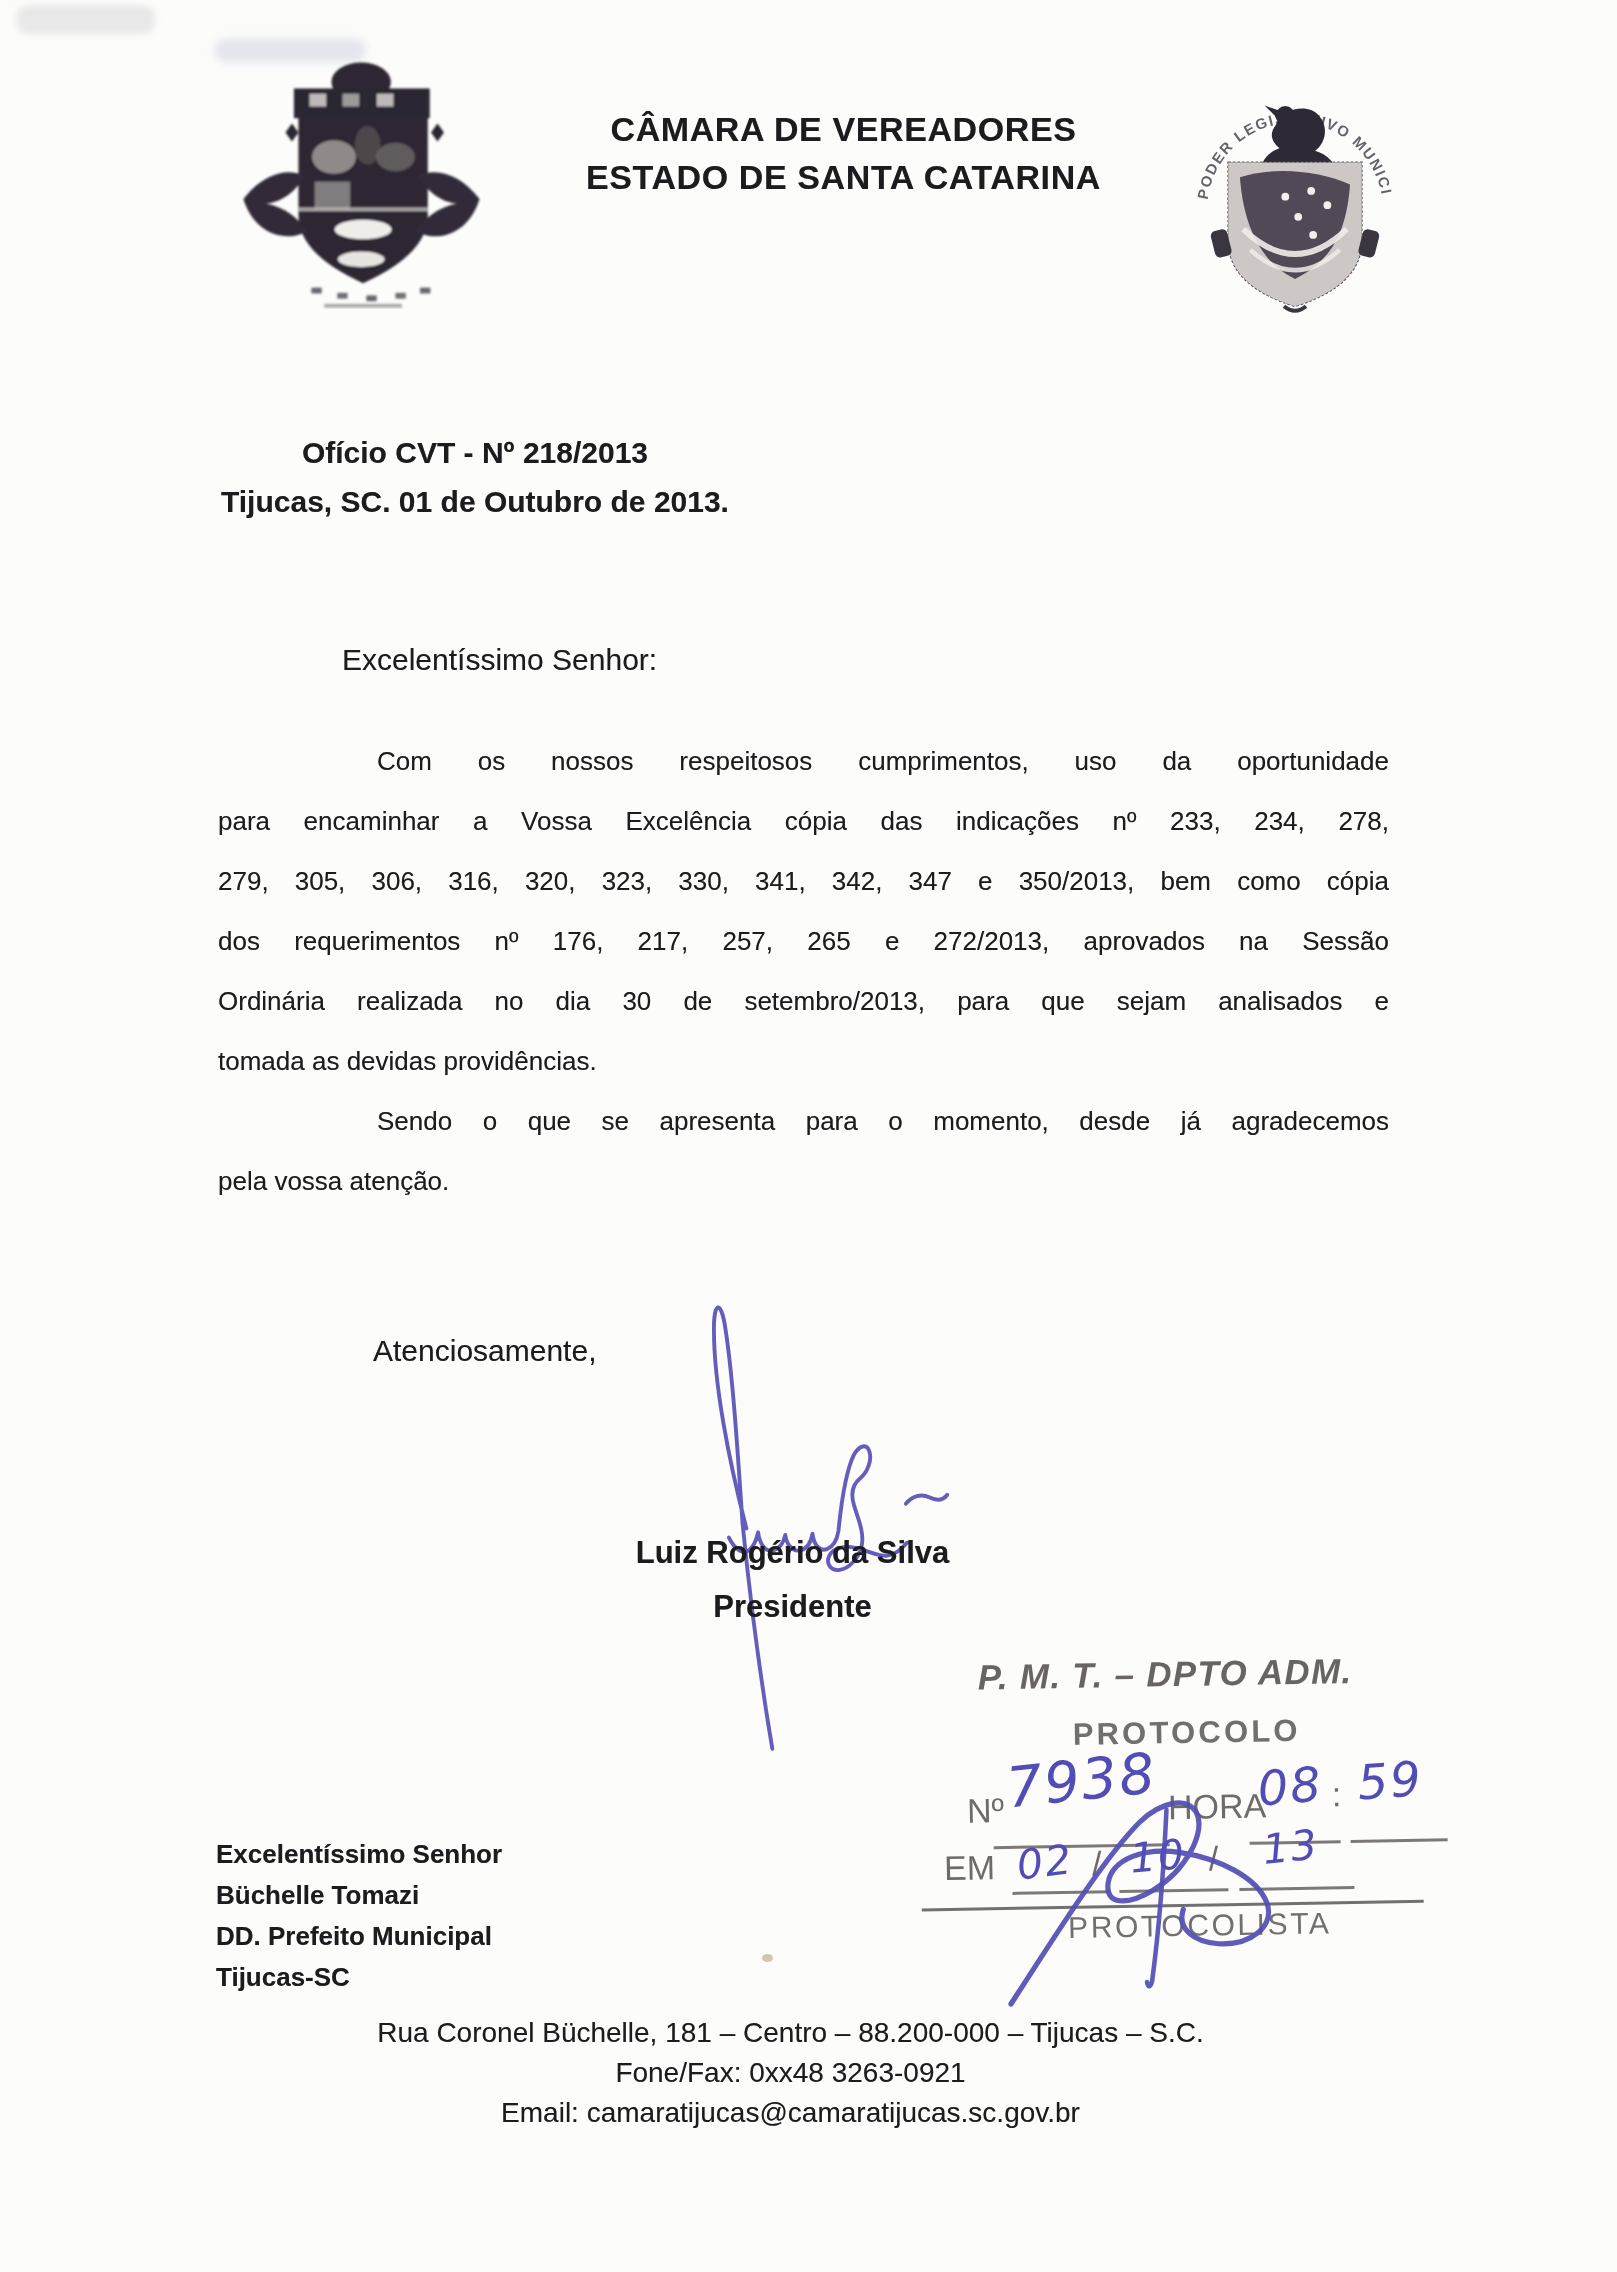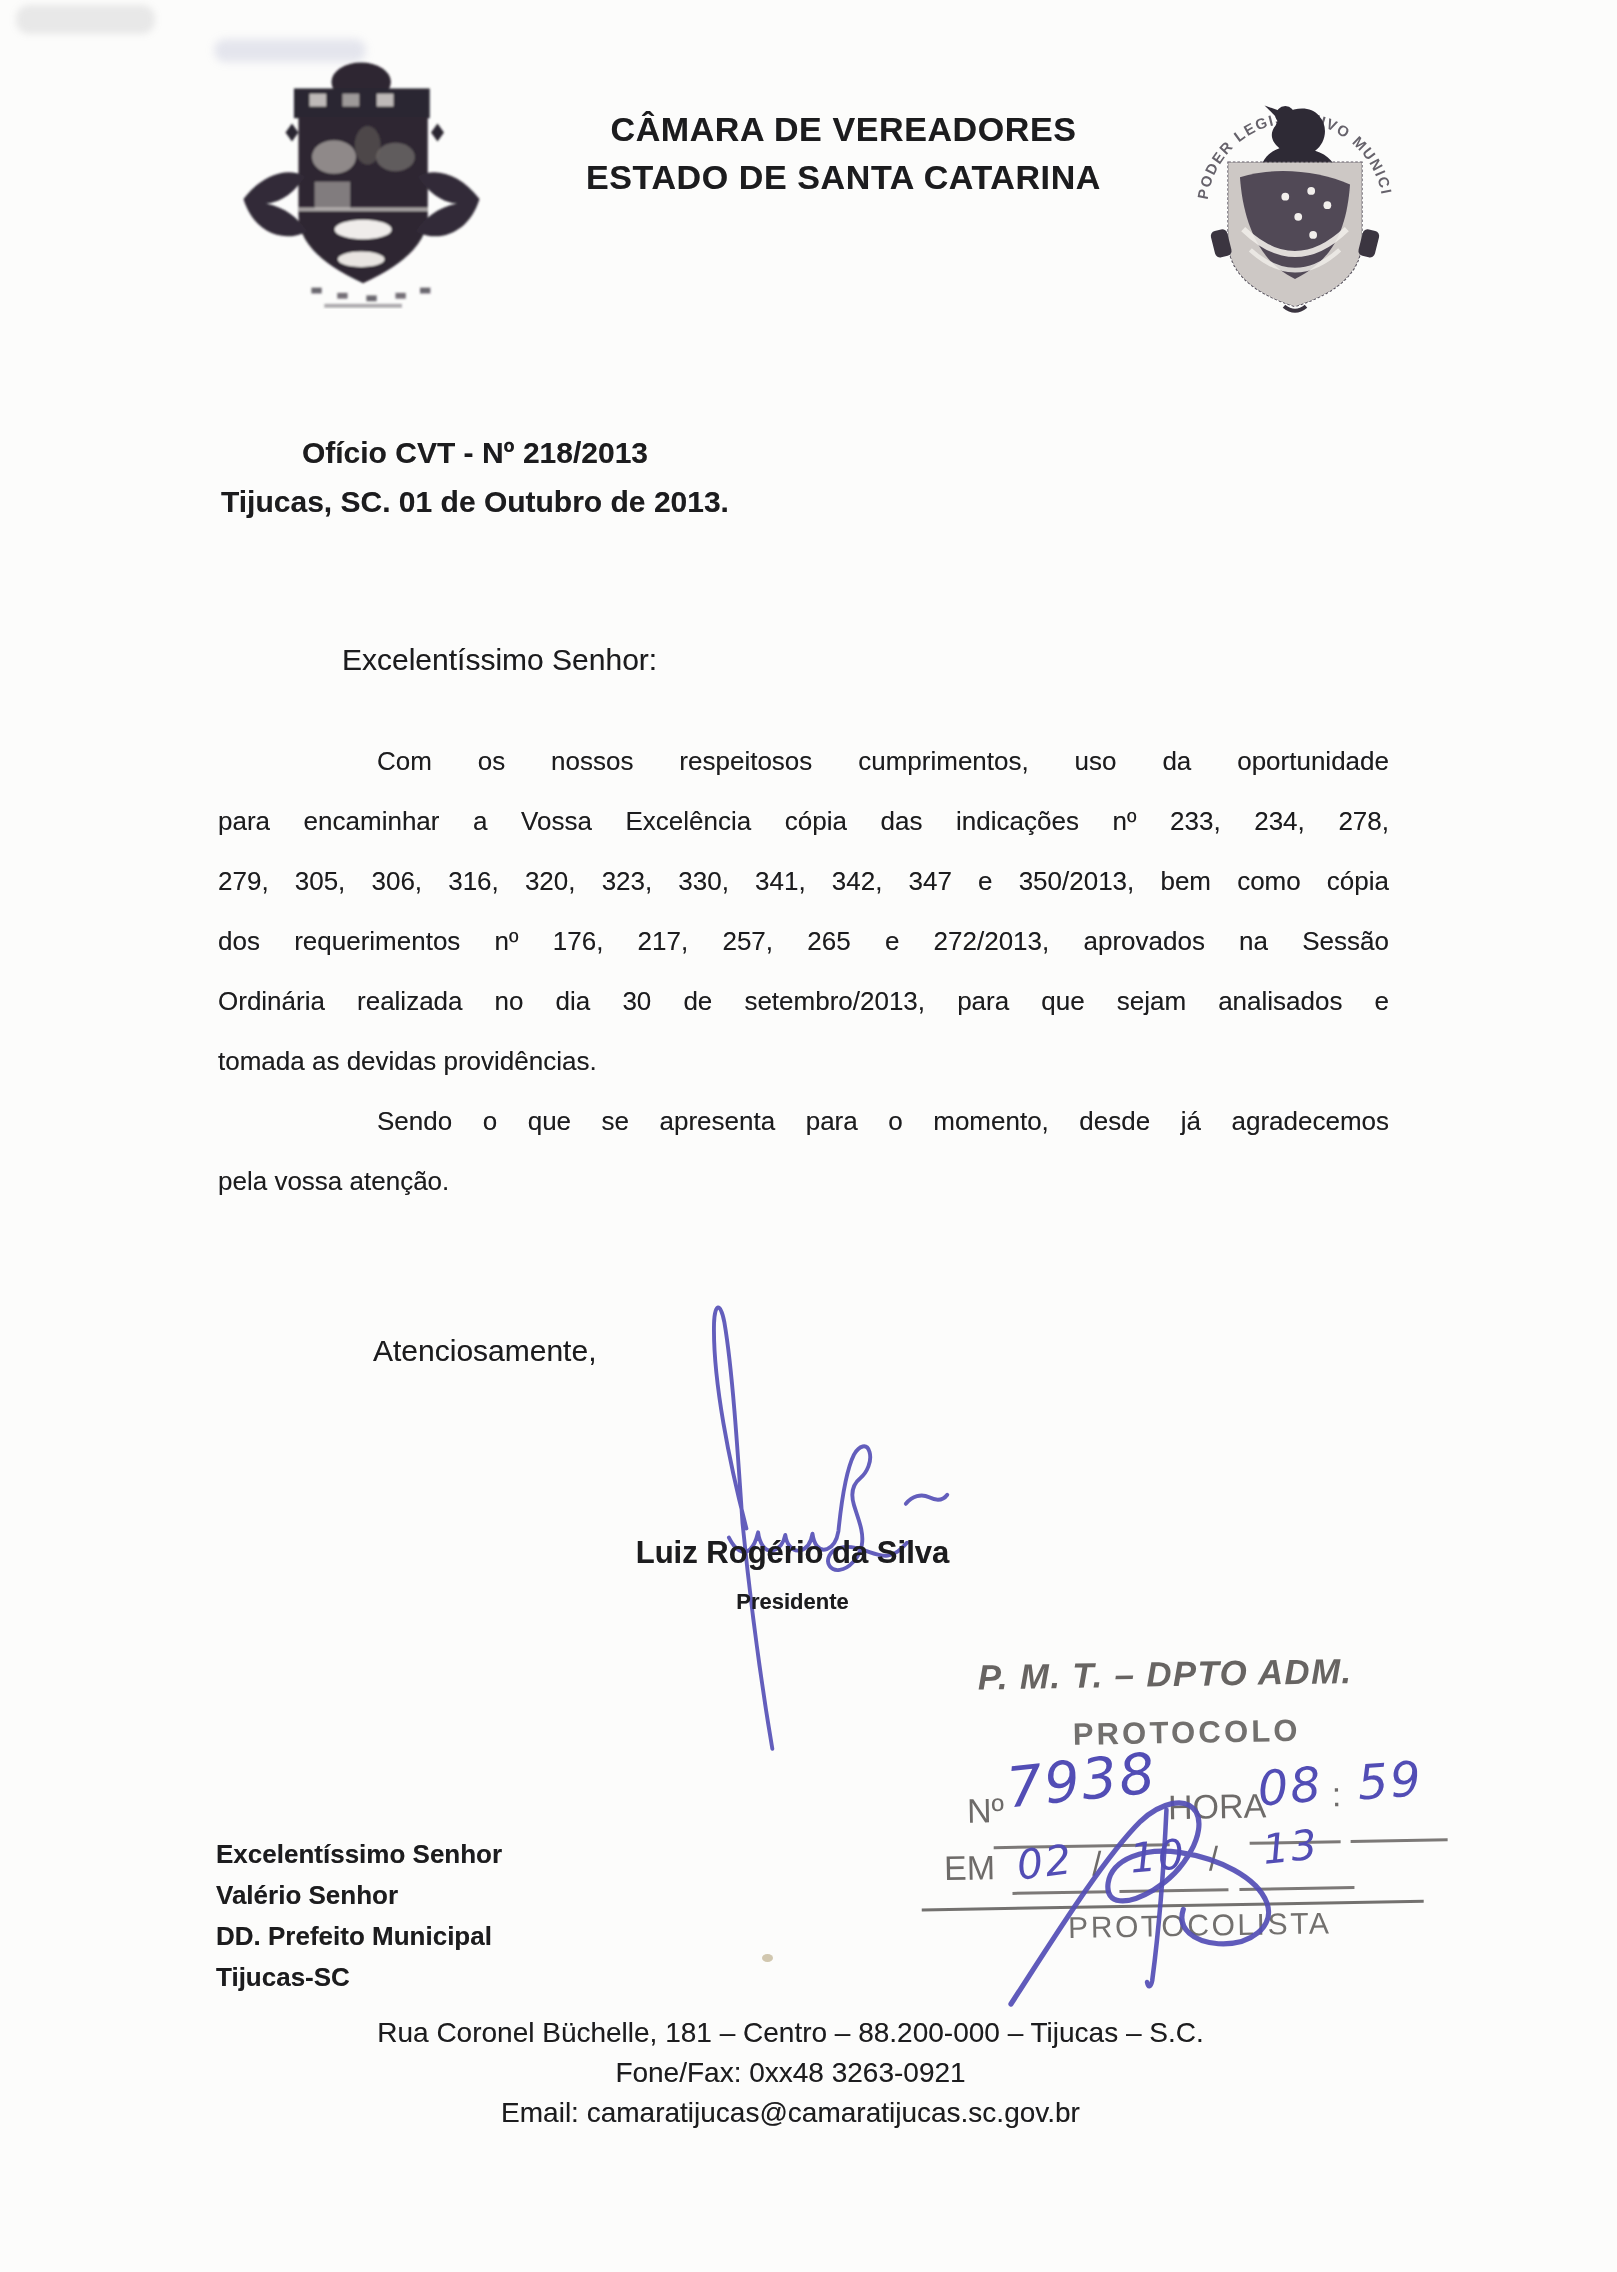--- a/index.html
+++ b/index.html
@@ -23,21 +23,21 @@
   .body-block{left:218px;top:731px;width:1171px;font-size:26px;}
   .bline{height:60px;line-height:60px;white-space:normal;}
   .bline.just{text-align:justify;text-align-last:justify;}
   .bline.ind{padding-left:159px;}
   .bline.ind.just{text-indent:0;}
   
   .closing-word{left:373px;top:1334px;font-size:30px;}
   .signer-name{left:582px;top:1535px;width:421px;text-align:center;
     font-weight:bold;font-size:31px;}
   .signer-title{left:582px;top:1589px;width:421px;text-align:center;
-    font-weight:bold;font-size:22px;}
+    font-weight:bold;font-size:31px;}
   
   .recipient-block{left:216px;top:1834px;font-weight:bold;font-size:26px;line-height:41px;}
   
   .footer-block{left:220px;top:2013px;width:1141px;text-align:center;
     font-size:28px;line-height:40px;}
   
   .stamp{left:920px;top:1651px;width:518px;height:311px;
     transform:rotate(-1deg);color:var(--stamp_ink,#5b5856);}
   .stamp .l1{left:60px;top:2.6px;font-size:35px;font-weight:bold;font-style:italic;
     letter-spacing:1.3px;opacity:.92;}
@@ -177,21 +177,21 @@
          C382 434 374 422 380 410 C386 398 404 394 420 398
          C440 402 456 412 470 410 C484 408 492 398 500 390"></path>
     <path class="pen" stroke-width="6" opacity=".9" d="M498 330 C508 318 522 314 534 320 C546 326 556 324 562 316"></path>
   </svg>
 
   <div class="abs signer-name scan-text">Luiz Rogério da Silva</div>
   <div class="abs signer-title scan-text">Presidente</div>
 
   <div class="abs recipient-block scan-text">
     <div>Excelentíssimo Senhor</div>
-    <div>Valério Senhor</div>
+    <div>Büchelle Tomazi</div>
     <div>DD. Prefeito Municipal</div>
     <div>Tijucas-SC</div>
   </div>
 
   <div class="abs stamp">
     <div class="abs l1">P. M. T. – DPTO ADM.</div>
     <div class="abs l2">PROTOCOLO</div>
 
     <div class="abs lbl" style="left:47px;top:137px">Nº</div>
     <div class="abs hand hw-num">7938</div>

